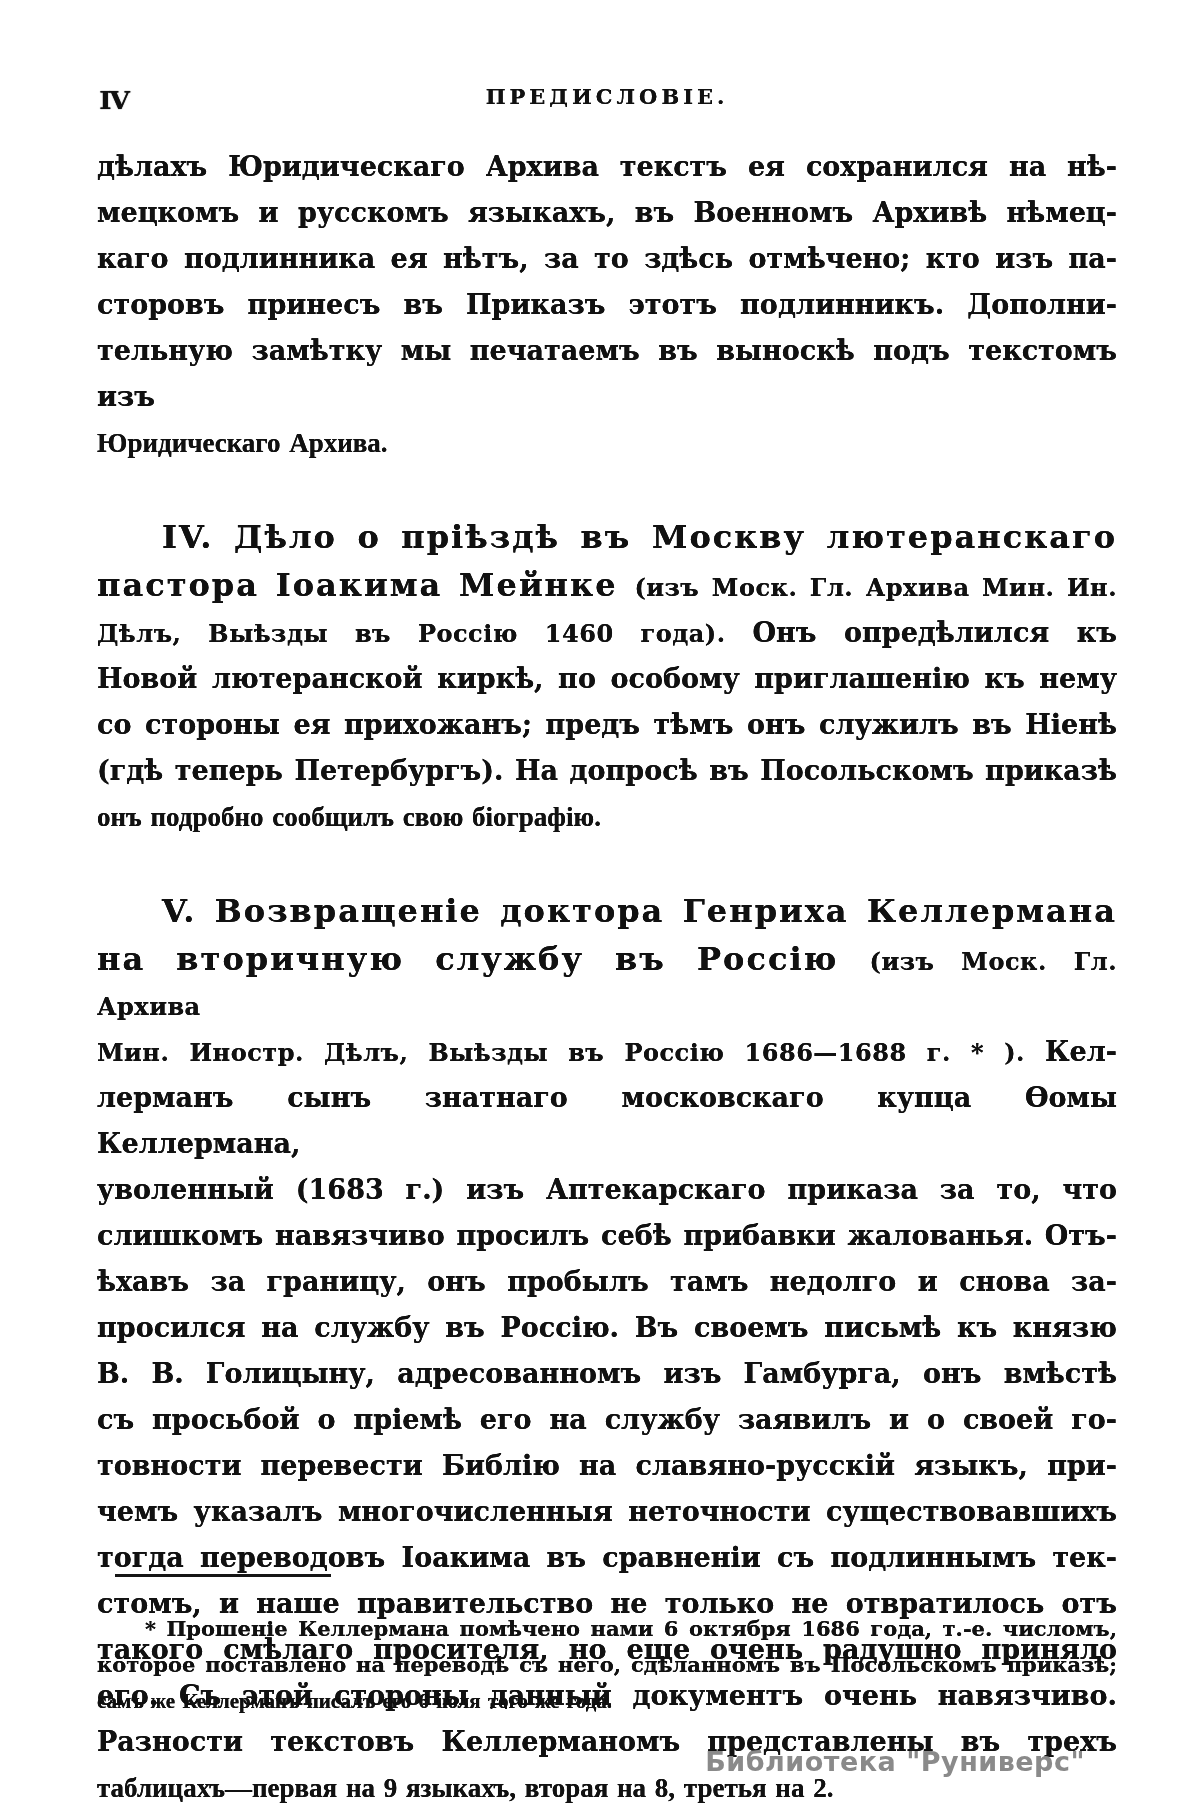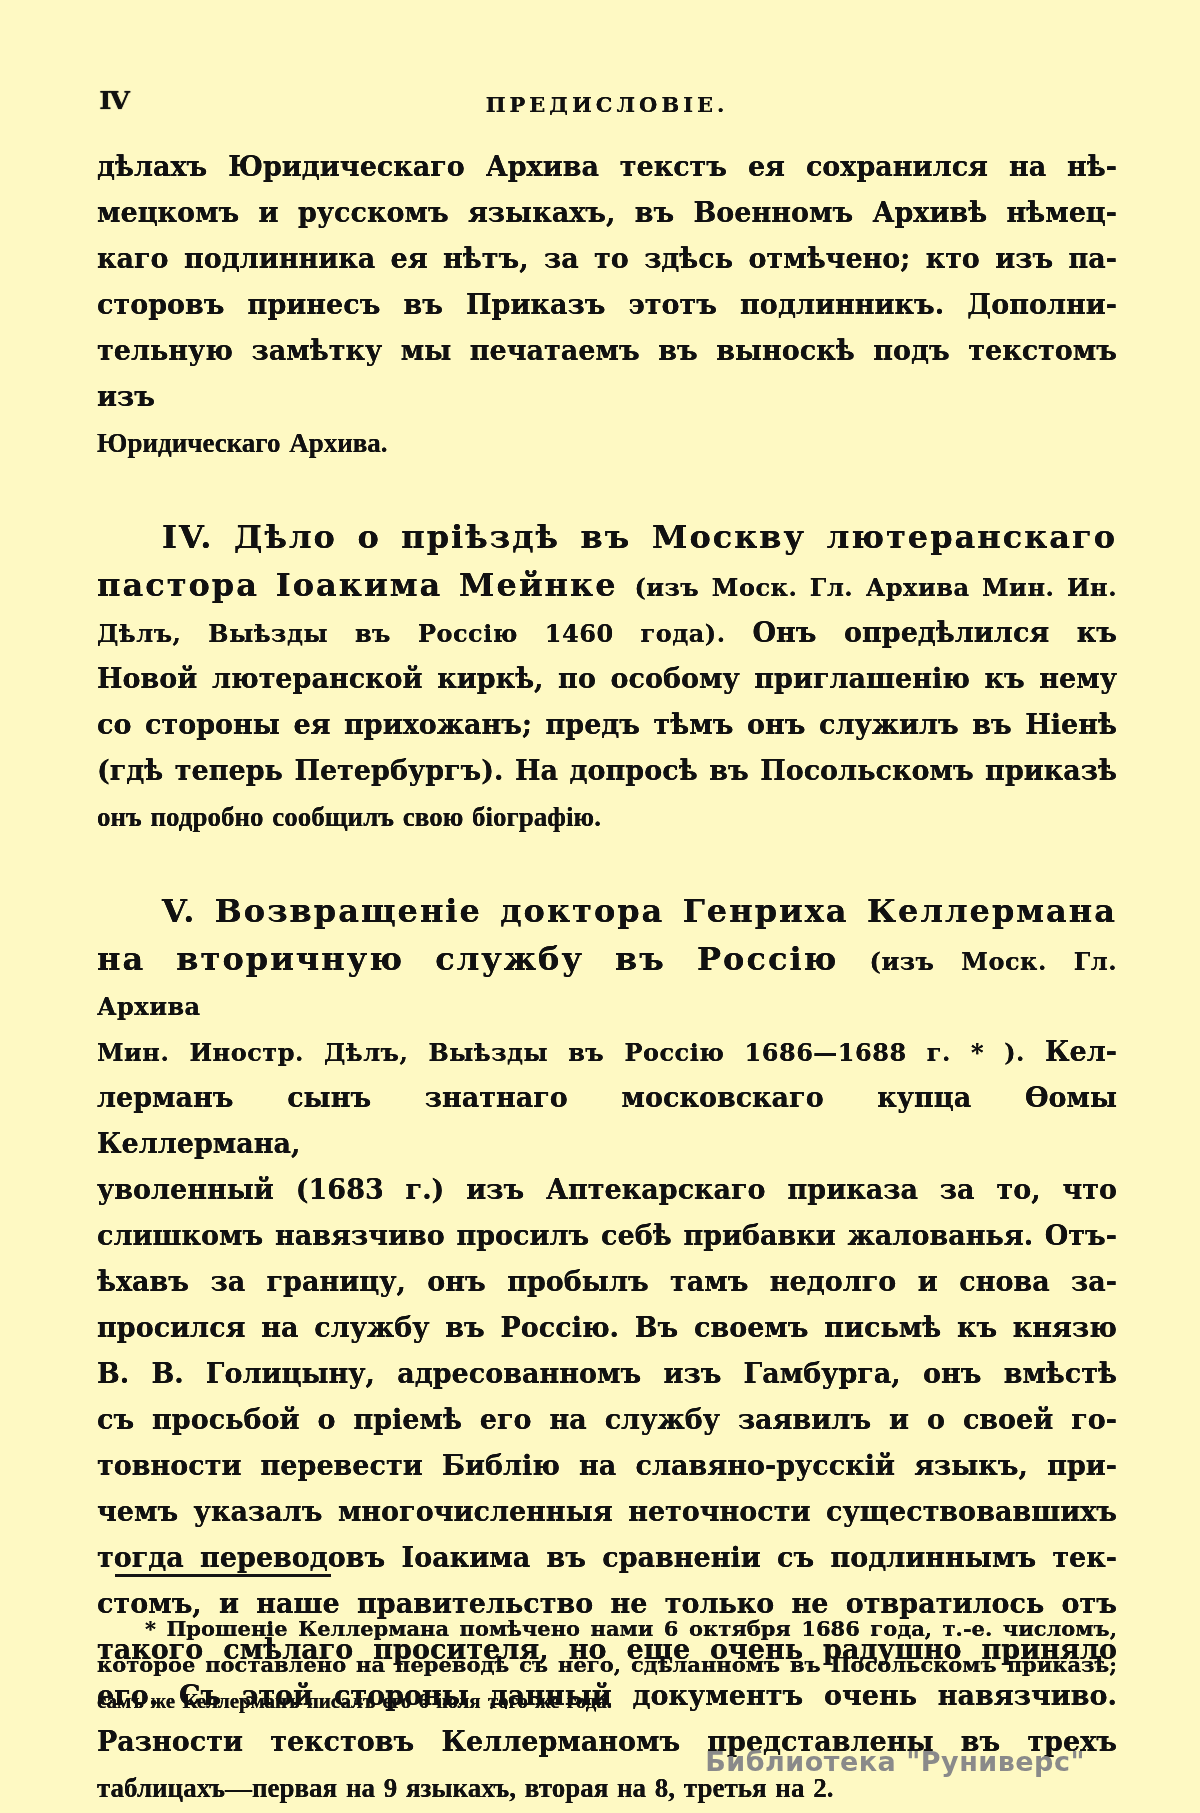--- a/index.html
+++ b/index.html
@@ -1,37 +1,36 @@
 <!DOCTYPE html>
 <html><head>
 <meta charset="utf-8">
 <style>
   html,body{margin:0;padding:0;background:#e9e9e9;}
   .page{
     position:relative;
     width:1200px;height:1813px;
     margin:0 auto;
-    background:#fef9c3;
+    background:#ffffff;
     color:#111;
     font-family:"DejaVu Serif","Liberation Serif",serif;
     overflow:hidden;
   }
   
   .running-header{position:absolute;top:84px;left:97px;width:1020px;height:34px;}
   .page-num{
     position:absolute;left:3px;top:2px;
     font-size:25px;font-weight:700;letter-spacing:-2px;
     transform:scaleX(1.05);
     text-shadow:0 0 1px #000;
   }
   .header-title{
     display:block;text-align:center;
     font-size:21px;font-weight:700;letter-spacing:4px;
     text-shadow:0 0 .6px #000;
-    margin-top:8px;
   }
   
   .body-text{position:absolute;top:146px;left:97px;width:1020px;}
   .para + .para{margin-top:48px;}
   .line{
     line-height:42px;
     text-align:justify;
     -moz-text-align-last:justify;
     text-align-last:justify;
     font-weight:700;

